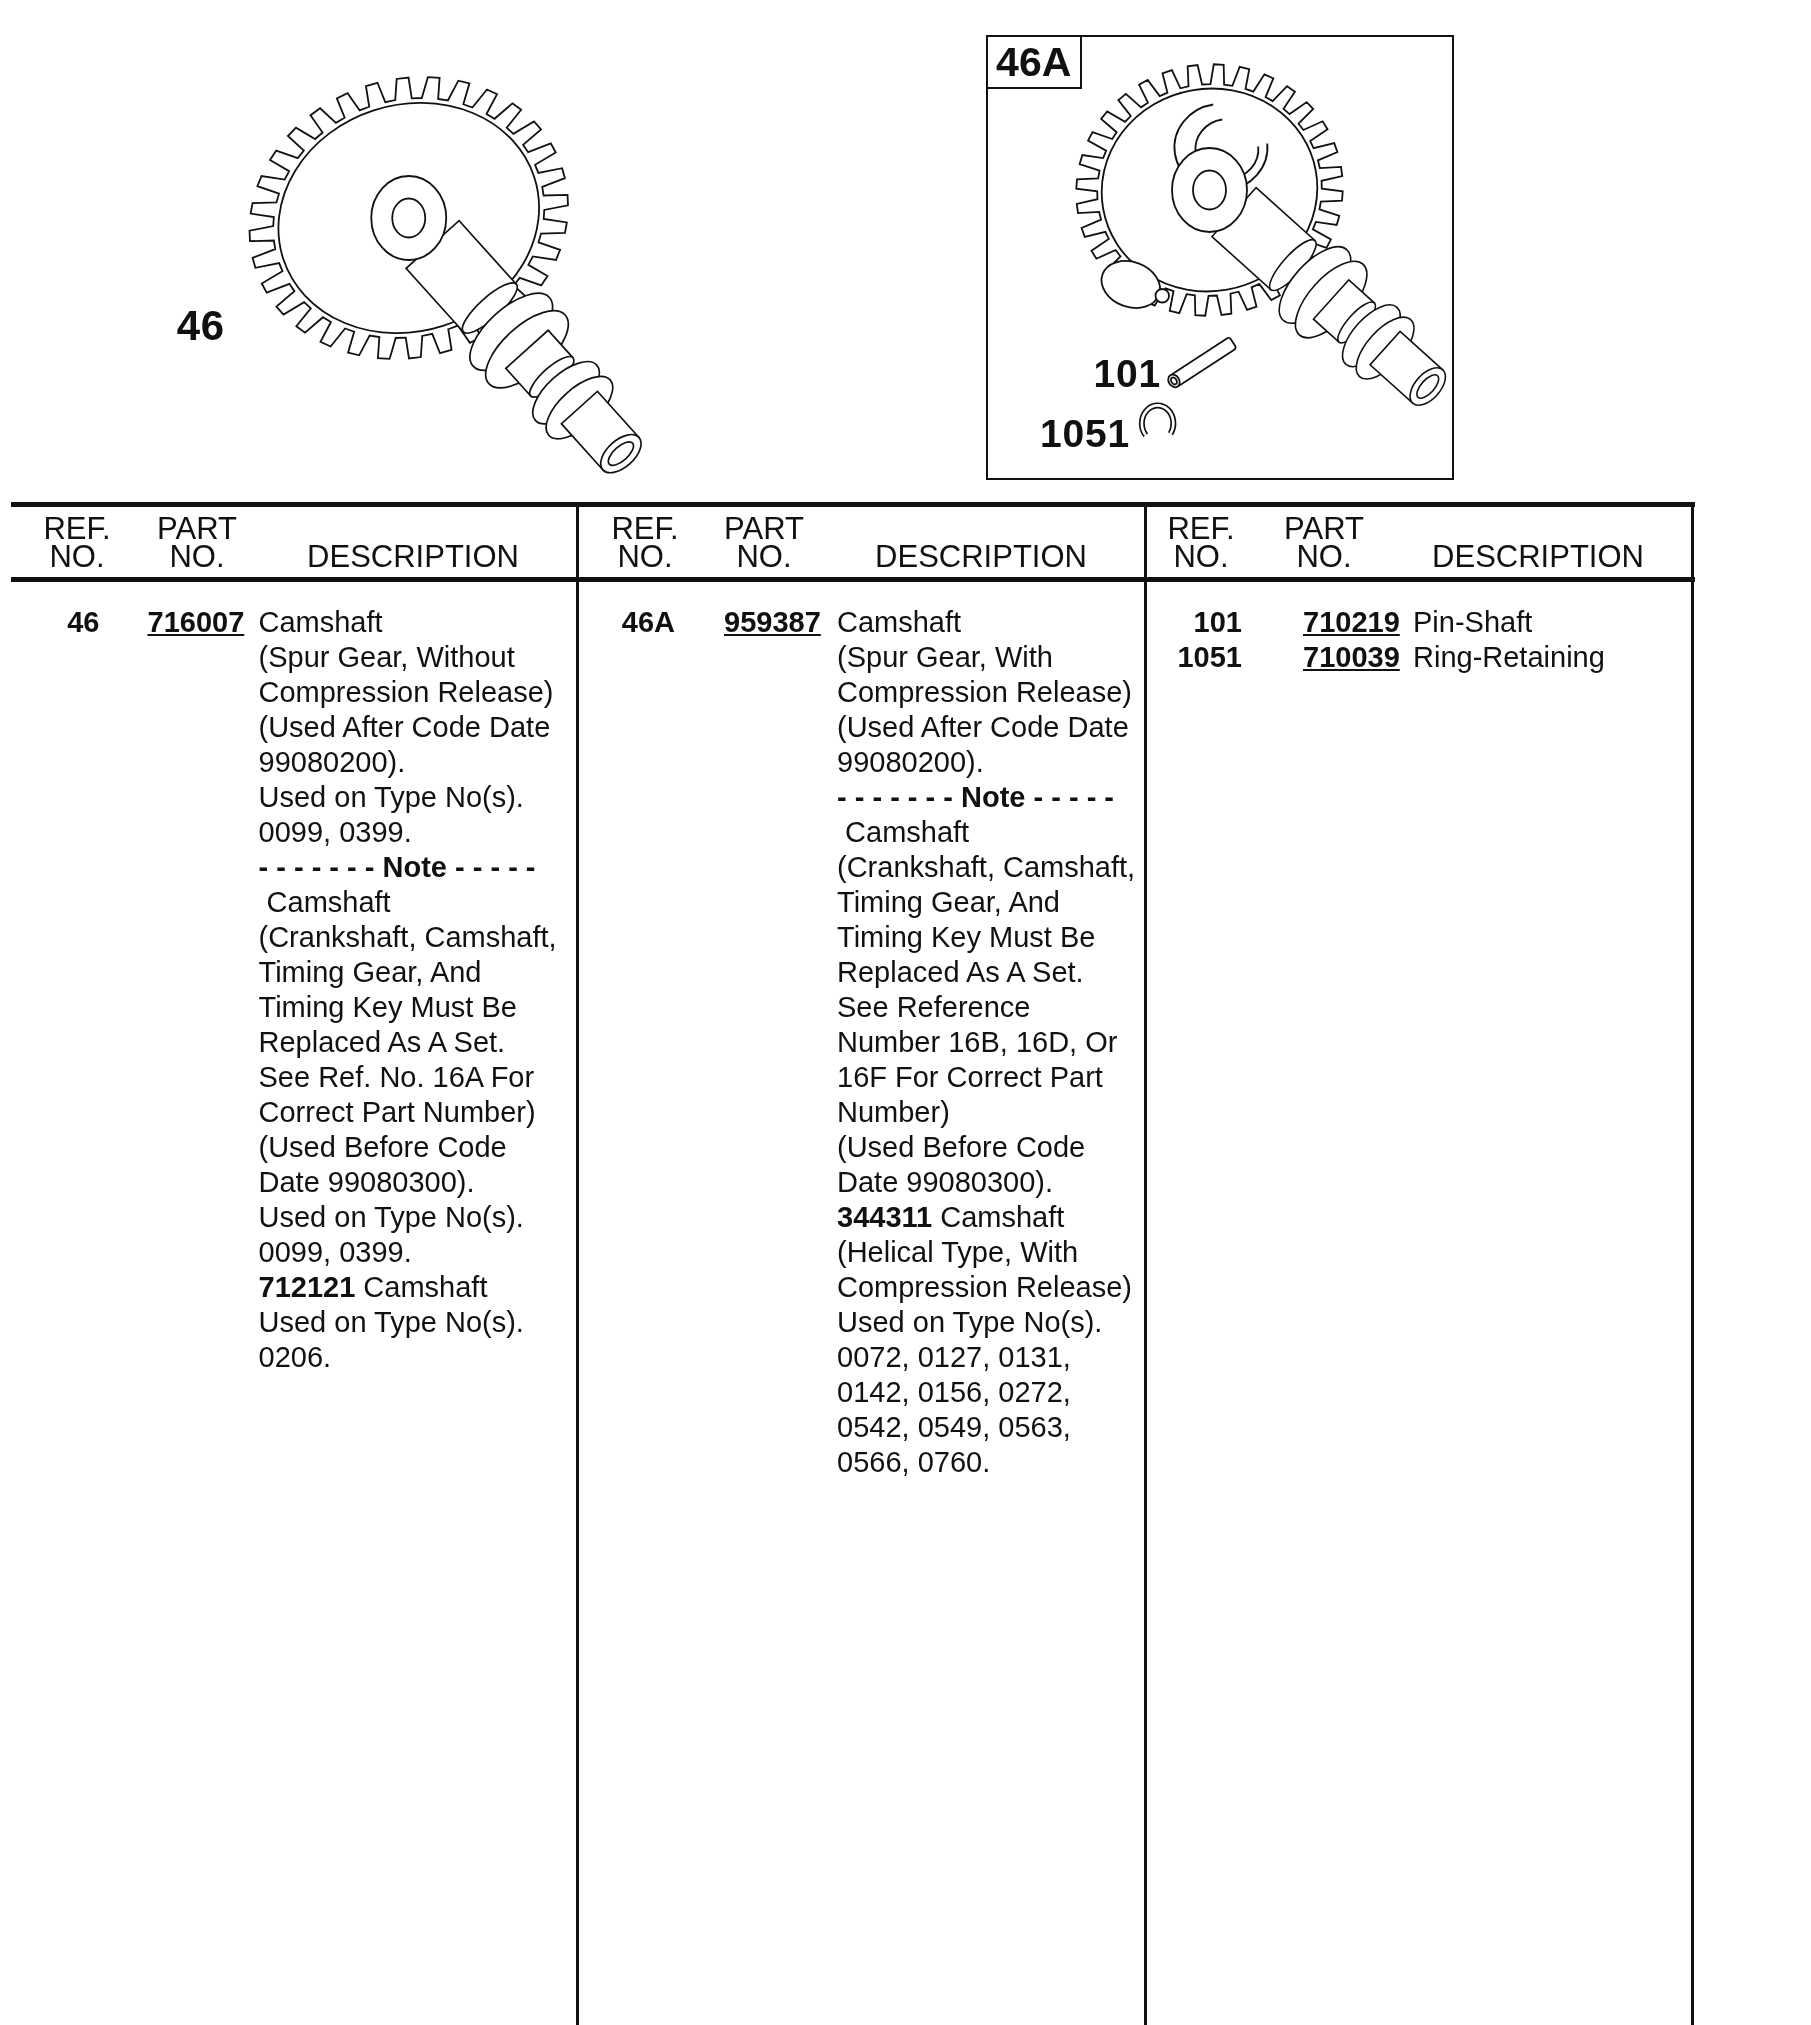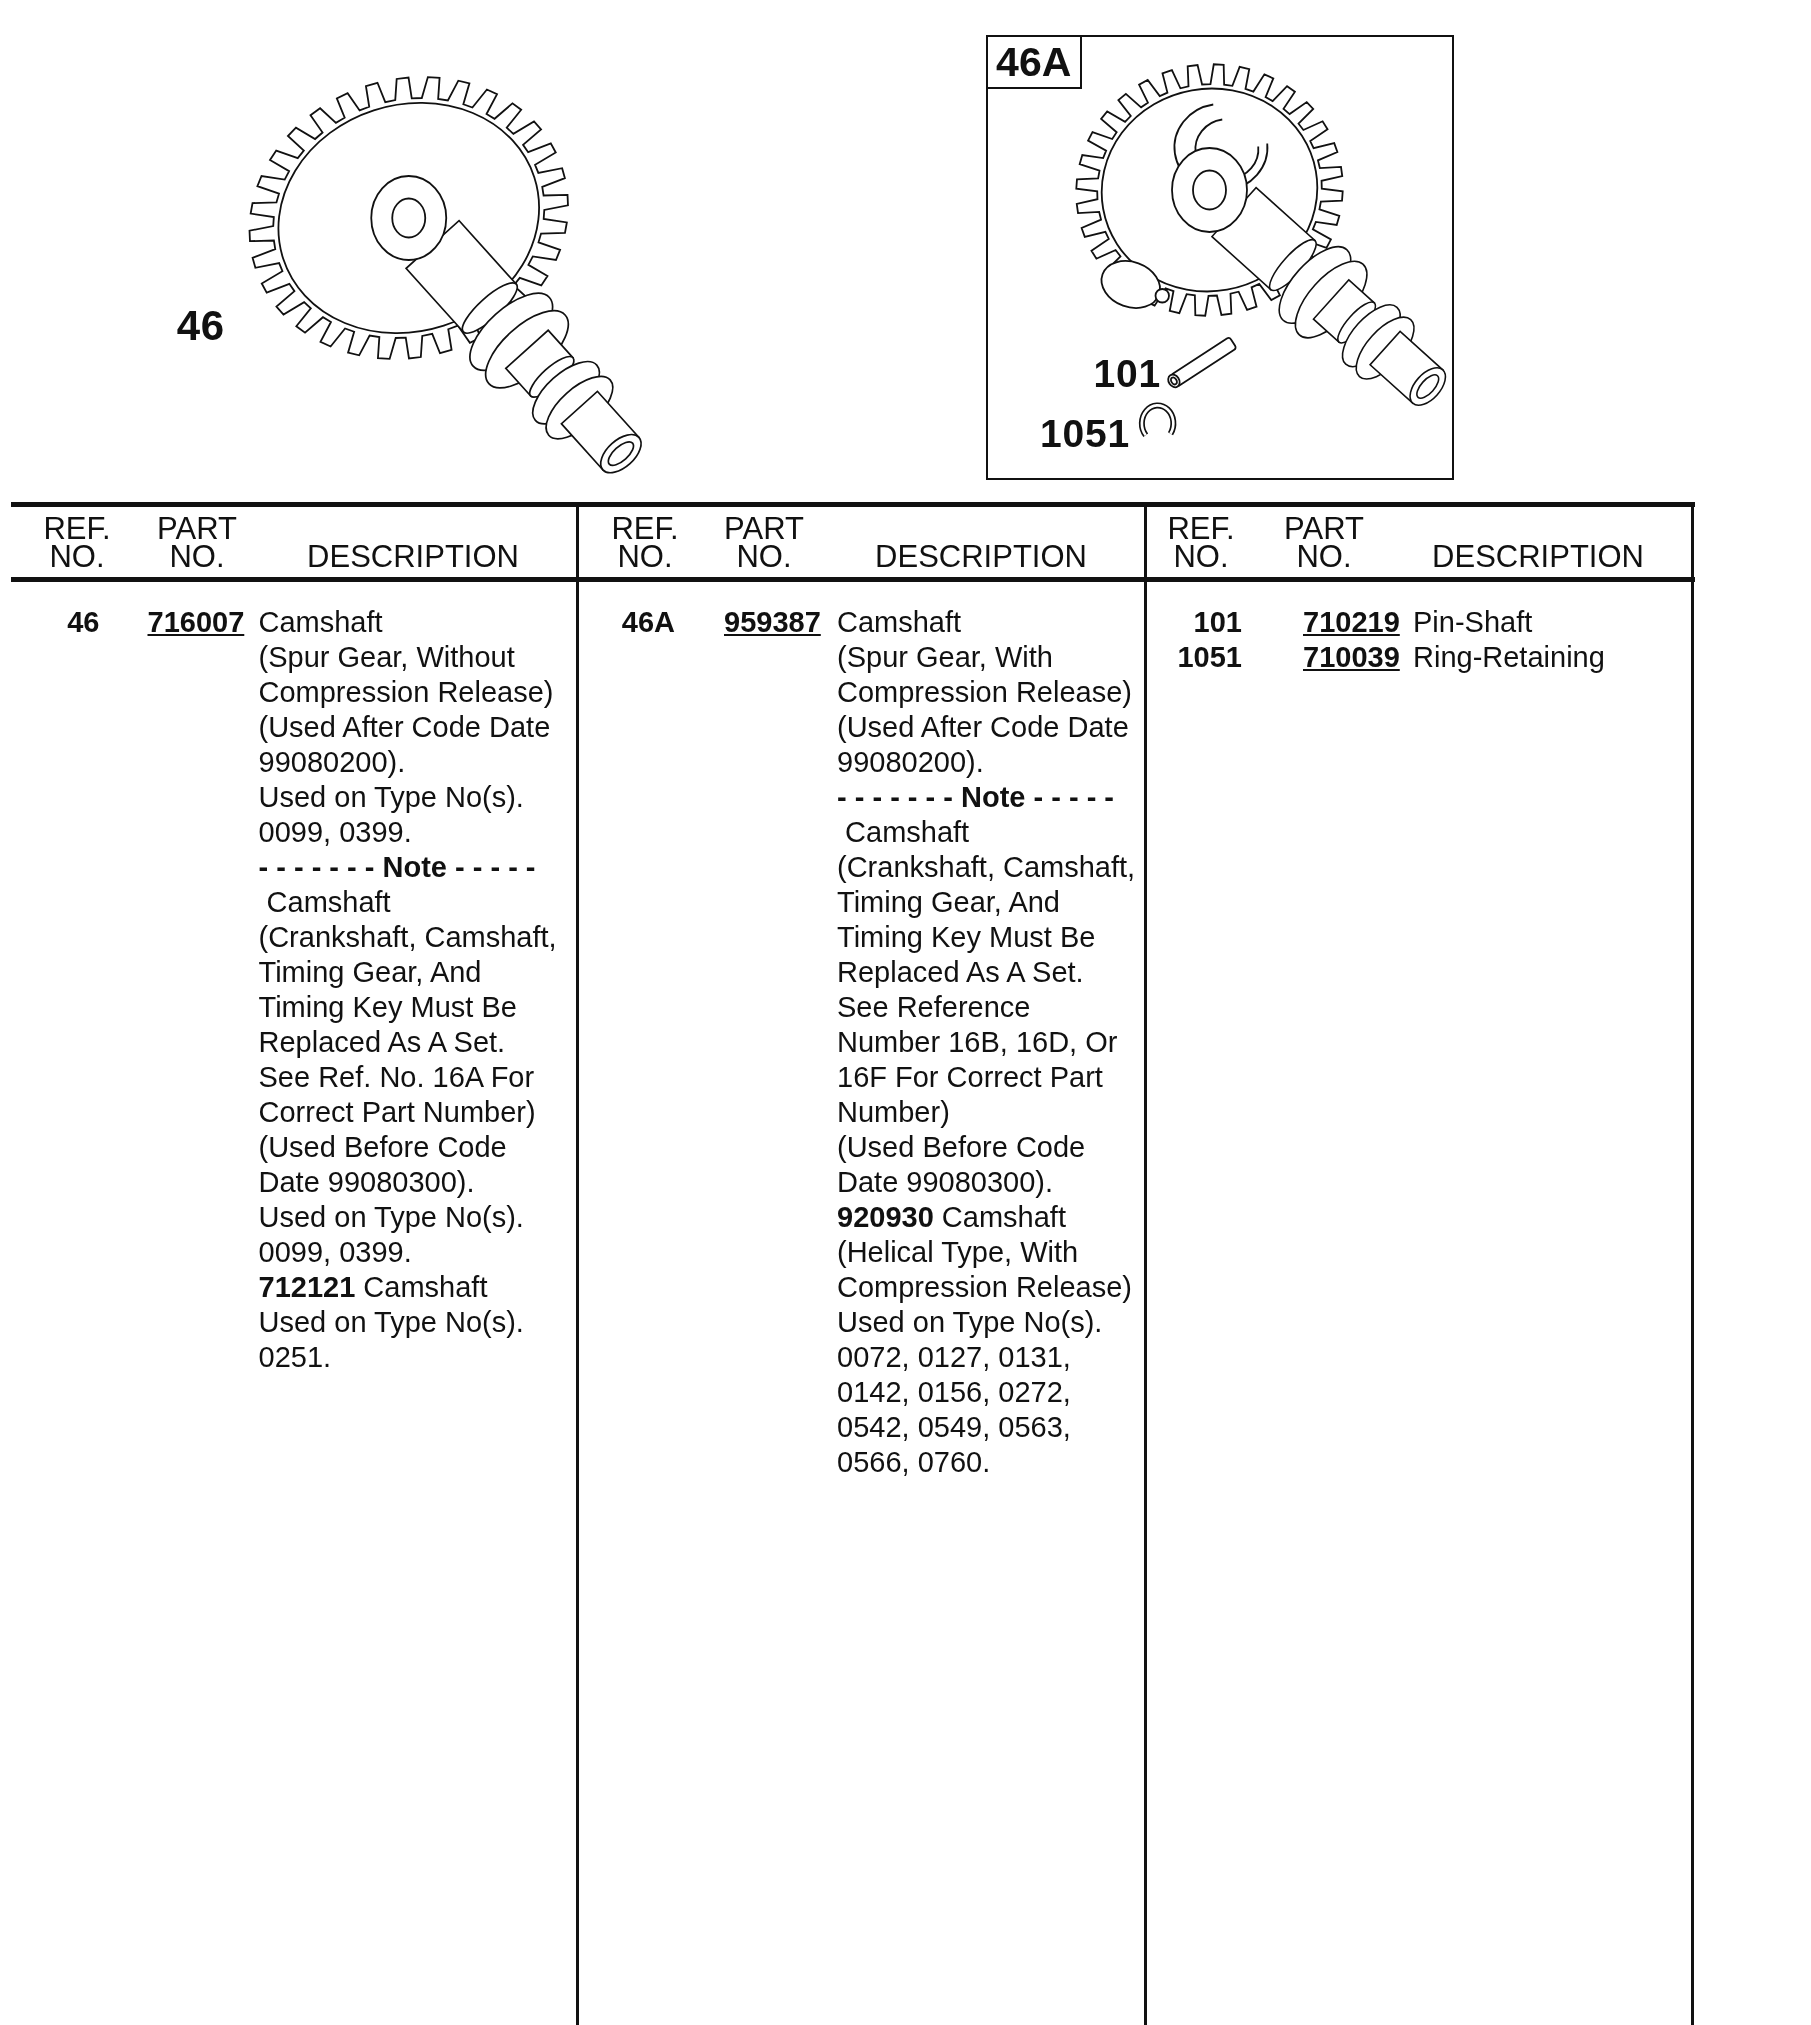--- a/index.html
+++ b/index.html
@@ -146,21 +146,21 @@
           <div class="line">Timing Key Must Be</div>
           <div class="line">Replaced As A Set.</div>
           <div class="line">See Ref. No. 16A For</div>
           <div class="line">Correct Part Number)</div>
           <div class="line">(Used Before Code</div>
           <div class="line">Date 99080300).</div>
           <div class="line">Used on Type No(s).</div>
           <div class="line">0099, 0399.</div>
           <div class="line"><b>712121</b> Camshaft</div>
           <div class="line">Used on Type No(s).</div>
-          <div class="line">0251.</div>
+          <div class="line">0206.</div>
         </div>
       </div>
     </div>
   <div class="col" style="left:580px;width:561px;--refw:95px;--partl:144px;--descl:257px;">
       <div class="row">
         <div class="ref">46A</div>
         <div class="part">959387</div>
         <div class="desc">
           <div class="line">Camshaft</div>
           <div class="line">(Spur Gear, With</div>
@@ -172,21 +172,21 @@
           <div class="line">(Crankshaft, Camshaft,</div>
           <div class="line">Timing Gear, And</div>
           <div class="line">Timing Key Must Be</div>
           <div class="line">Replaced As A Set.</div>
           <div class="line">See Reference</div>
           <div class="line">Number 16B, 16D, Or</div>
           <div class="line">16F For Correct Part</div>
           <div class="line">Number)</div>
           <div class="line">(Used Before Code</div>
           <div class="line">Date 99080300).</div>
-          <div class="line"><b>920930</b> Camshaft</div>
+          <div class="line"><b>344311</b> Camshaft</div>
           <div class="line">(Helical Type, With</div>
           <div class="line">Compression Release)</div>
           <div class="line">Used on Type No(s).</div>
           <div class="line">0072, 0127, 0131,</div>
           <div class="line">0142, 0156, 0272,</div>
           <div class="line">0542, 0549, 0563,</div>
           <div class="line">0566, 0760.</div>
         </div>
       </div>
     </div>

